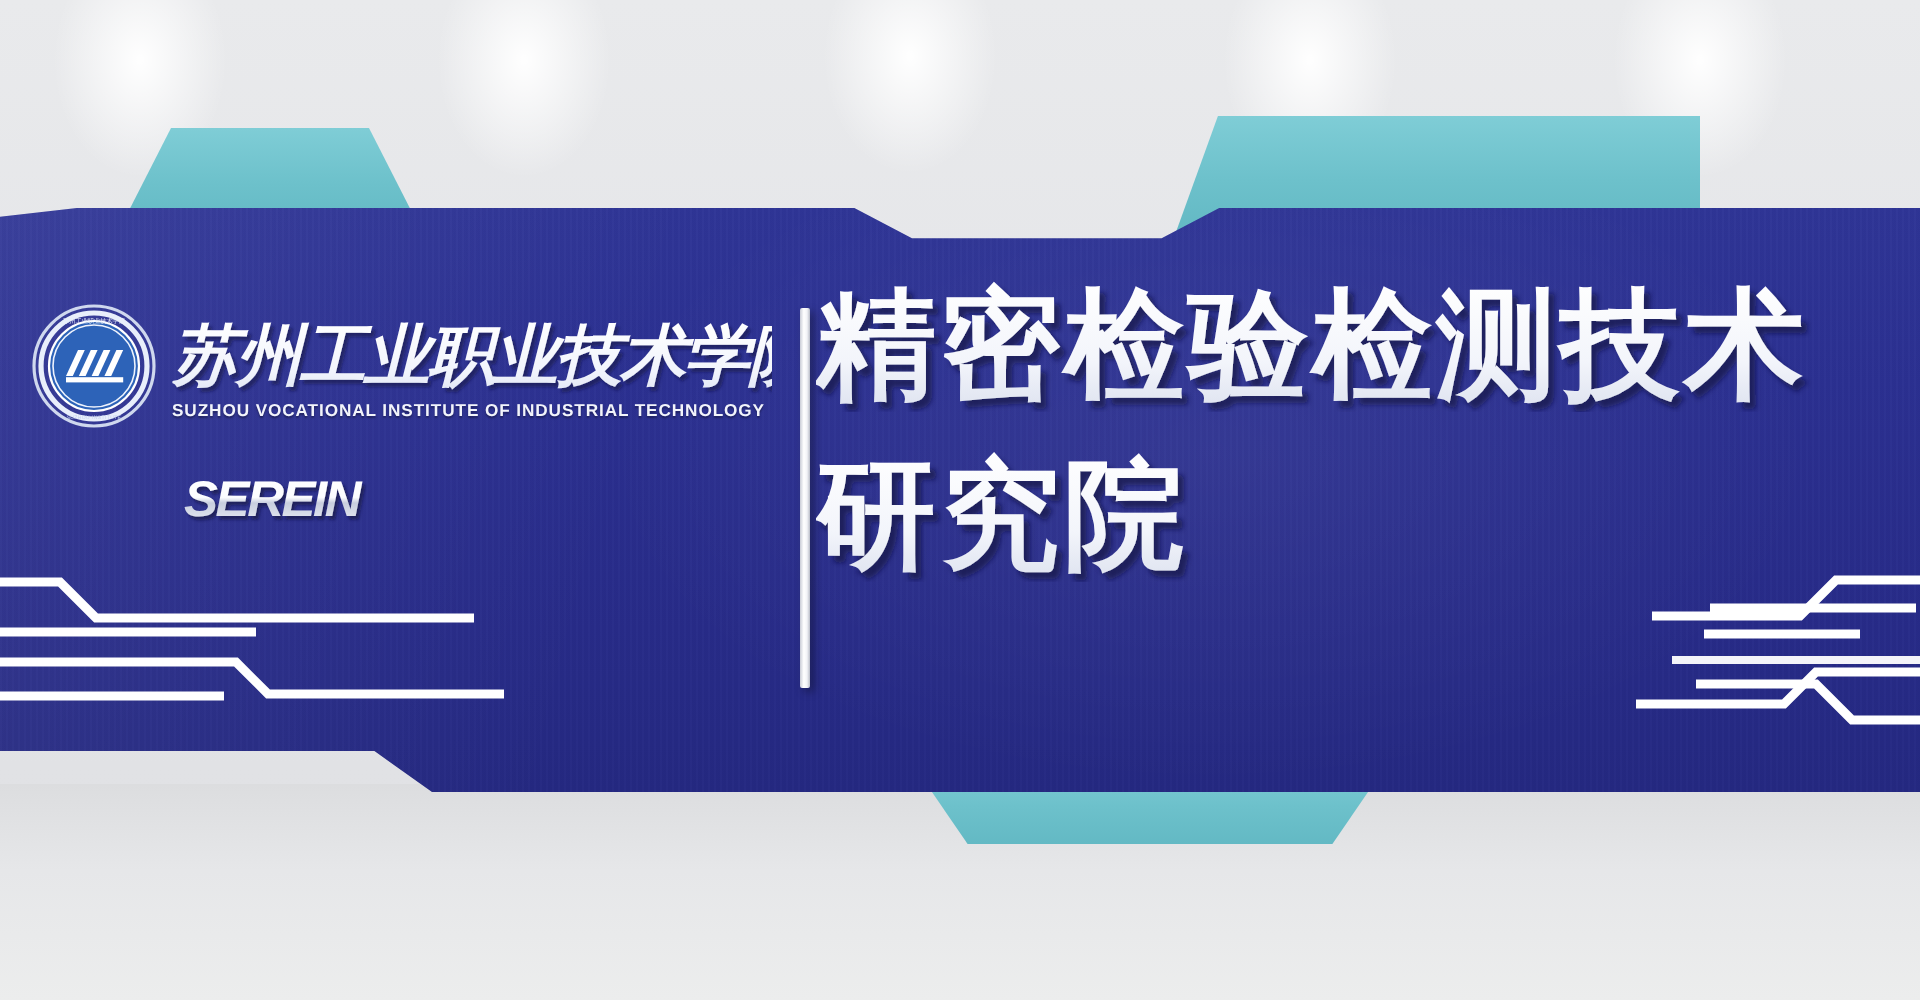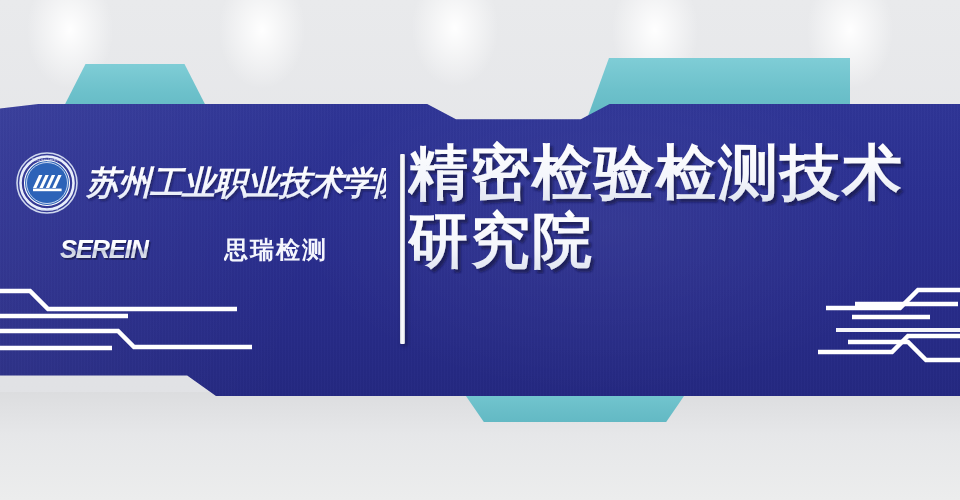--- a/index.html
+++ b/index.html
@@ -106,21 +106,21 @@
     font-size:8.6px;
     letter-spacing:.45px;
     color:#f2f4fb;
     white-space:nowrap;
     font-weight:600;
     text-shadow:0 1px 1px rgba(0,0,0,.35);
   }
 
   .serein-row{
     margin-top:22px;
-    margin-left:44px;
+    margin-left:76px;
     display:flex;align-items:flex-start;gap:14px;
   }
   .serein-word{height:26px;}
   .serein-cn{height:26px;}
 
   
   .divider{
     position:absolute;left:400px;top:50px;
     width:5px;height:190px;
     background:linear-gradient(90deg,#c9ccd6 0%, #ffffff 38%, #f2f3f7 70%, #b9bcc7 100%);
@@ -128,21 +128,21 @@
     box-shadow:2px 2px 4px rgba(0,0,0,.35);
   }
 
   .title{
     position:absolute;left:408px;top:36px;width:530px;
   }
   .title-line{
     display:block;
     height:66px;
   }
-  .title-line + .title-line{margin-top:2px;}
+  .title-line + .title-line{margin-top:19px;}
 
   svg{display:block;}
 </style>
 </head>
 <body>
 
 <div id="stage">
 
   <div class="wall"></div>
   <div class="wall-floor"></div>
@@ -212,45 +212,41 @@
                   <stop offset="70%" stop-color="#f1f4fc"></stop>
                   <stop offset="100%" stop-color="#dfe5f4"></stop>
                 </linearGradient>
                 <filter id="csh" x="-20%" y="-20%" width="150%" height="160%">
                   <feDropShadow dx="1.6" dy="2" stdDeviation="0.9" flood-color="#11163f" flood-opacity="0.55"></feDropShadow>
                 </filter>
               </defs>
               <text x="0" y="32" fill="url(#calg)" filter="url(#csh)" font-family="'Liberation Serif',serif" font-size="33" font-weight="bold" font-style="italic" letter-spacing="-1">苏州工业职业技术学院</text>
             </svg>
           </div>
+          <div class="uni-en">SUZHOU VOCATIONAL INSTITUTE OF INDUSTRIAL TECHNOLOGY</div>
         </div>
       </div>
 
       <div class="serein-row">
         <div class="serein-word">
           <svg viewBox="0 0 150 26" width="150" height="26">
             <defs>
               <linearGradient id="mg" x1="0" y1="0" x2="0" y2="1">
                 <stop offset="0%" stop-color="#ffffff"></stop>
                 <stop offset="45%" stop-color="#fbfcff"></stop>
                 <stop offset="55%" stop-color="#c8cede"></stop>
                 <stop offset="100%" stop-color="#eef1f8"></stop>
               </linearGradient>
               <filter id="msh" x="-20%" y="-25%" width="150%" height="170%">
                 <feDropShadow dx="1.4" dy="1.8" stdDeviation="0.7" flood-color="#0f1438" flood-opacity="0.6"></feDropShadow>
               </filter>
             </defs>
             <text x="0" y="22" fill="url(#mg)" filter="url(#msh)" font-family="'Liberation Sans',sans-serif" font-size="25" font-weight="bold" font-style="italic" letter-spacing="-1.2" transform="scale(1.02,1)">SEREIN</text>
           </svg>
         </div>
-        <div class="serein-cn">
-          <svg viewBox="0 0 112 26" width="112" height="26">
-            <text x="0" y="22" fill="#f4f6fd" font-family="'Liberation Sans',sans-serif" font-size="24" font-weight="bold" letter-spacing="2" style="paint-order:stroke">思瑞检测</text>
-          </svg>
-        </div>
       </div>
     </div>
 
     <div class="divider"></div>
 
     <div class="title">
       <div class="title-line">
         <svg viewBox="0 0 530 66" width="530" height="66">
           <defs>
             <linearGradient id="tg" x1="0" y1="0" x2="0" y2="1">

